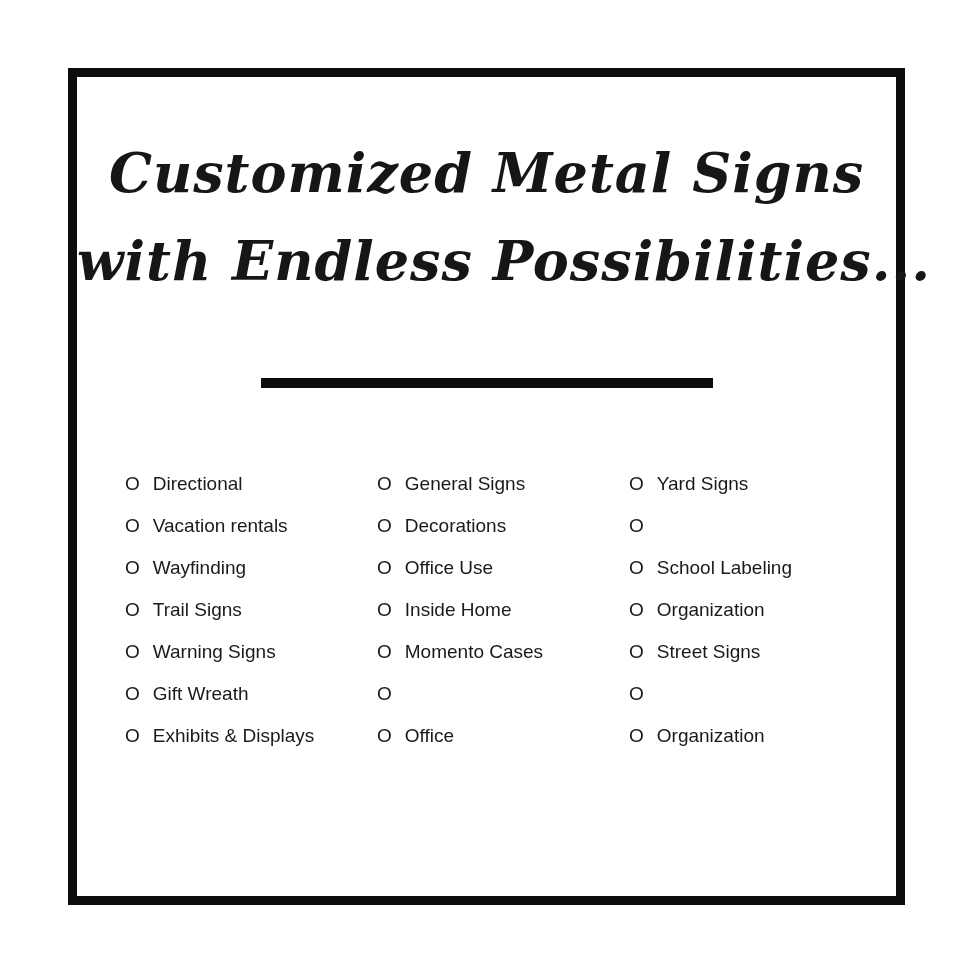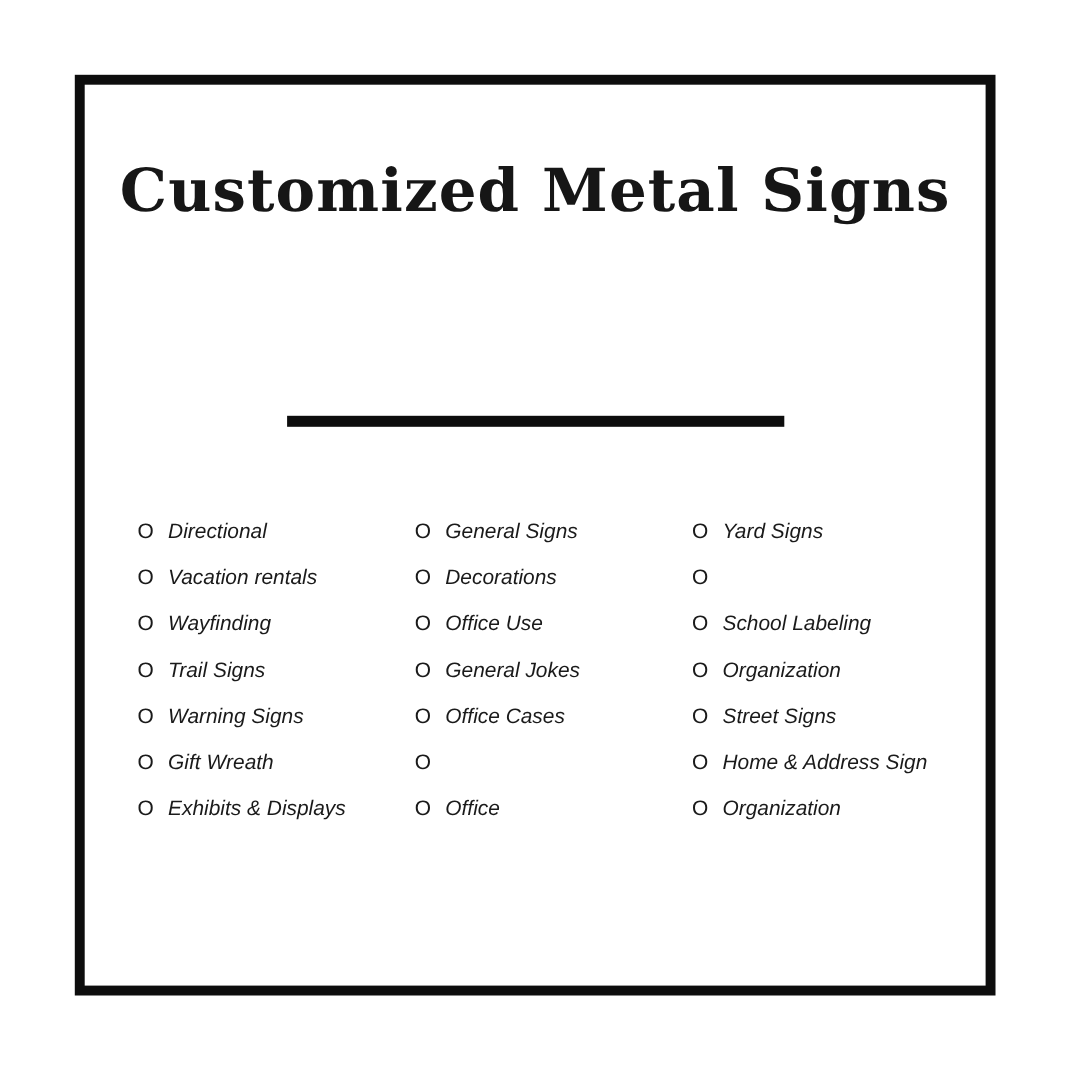--- a/index.html
+++ b/index.html
@@ -25,20 +25,21 @@
     border: 9px solid #0d0d0d;
     background: #ffffff;
   }
   .title {
     position: absolute;
     top: 52px;
     left: 0;
     right: 0;
     text-align: center;
     font-family: "DejaVu Serif", serif;
+    font-style: italic;
     font-weight: bold;
     font-size: 54px;
     line-height: 88px;
     color: #161616;
     letter-spacing: 1px;
     white-space: nowrap;
   }
   .divider {
     position: absolute;
     top: 301px;
@@ -72,29 +73,29 @@
   }
   .bullet {
     display: inline-block;
     margin-right: 13px;
     font-size: 19px;
     font-weight: normal;
     color: #1a1a1a;
   }
   .item-label {
     display: inline-block;
-    font-style: italic;
   }
 </style>
 </head>
 <body>
 
 <div class="frame">
   <div class="title">
     <div class="title-line">Customized Metal Signs</div>
+    <div class="title-line">with Endless Possibilities...</div>
   </div>
   <div class="divider"></div>
   <div class="lists">
     <ul class="col">
         <li>
           <span class="bullet">O</span>
           <span class="item-label">Directional</span>
         </li>
         <li>
           <span class="bullet">O</span>
@@ -129,25 +130,25 @@
         <li>
           <span class="bullet">O</span>
           <span class="item-label">Decorations</span>
         </li>
         <li>
           <span class="bullet">O</span>
           <span class="item-label">Office Use</span>
         </li>
         <li>
           <span class="bullet">O</span>
-          <span class="item-label">General Jokes</span>
+          <span class="item-label">Inside Home</span>
         </li>
         <li>
           <span class="bullet">O</span>
-          <span class="item-label">Office Cases</span>
+          <span class="item-label">Momento Cases</span>
         </li>
         <li>
           <span class="bullet">O</span>
         </li>
         <li>
           <span class="bullet">O</span>
           <span class="item-label">Office</span>
         </li>
       </ul>
     <ul class="col">
@@ -165,21 +166,20 @@
         <li>
           <span class="bullet">O</span>
           <span class="item-label">Organization</span>
         </li>
         <li>
           <span class="bullet">O</span>
           <span class="item-label">Street Signs</span>
         </li>
         <li>
           <span class="bullet">O</span>
-          <span class="item-label">Home &amp; Address Sign</span>
         </li>
         <li>
           <span class="bullet">O</span>
           <span class="item-label">Organization</span>
         </li>
       </ul>
   </div>
 </div>
 
 </body></html>

